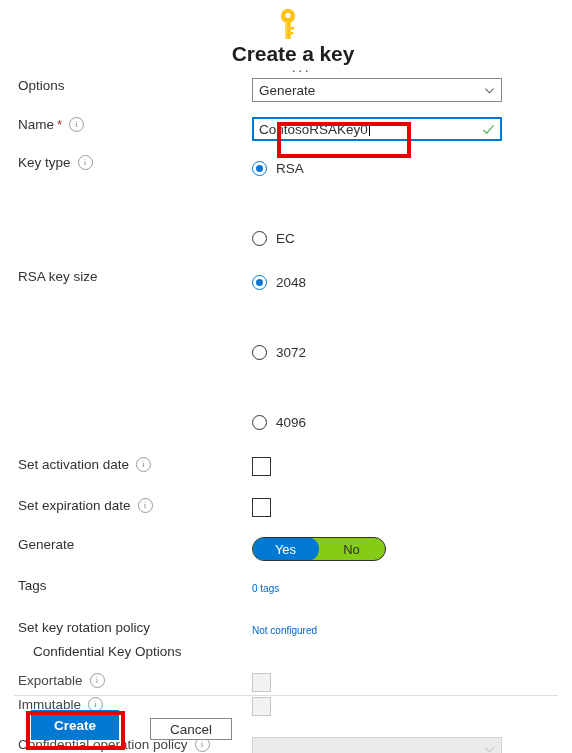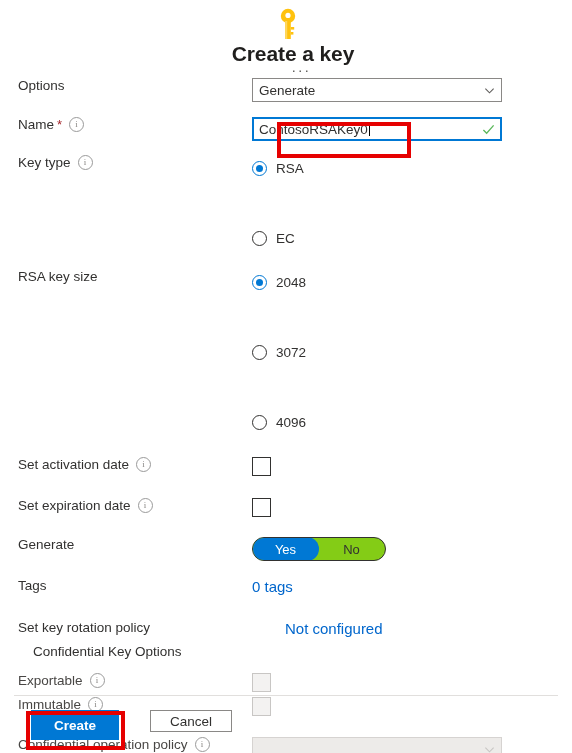--- a/index.html
+++ b/index.html
@@ -222,21 +222,21 @@
   .toggle-half.on {
     background: #0078d4;
     color: #ffffff;
     border-radius: 12px;
     margin: -1px;
     height: 24px;
   }
 
   
   .link {
-    font-size: 15px;
+    font-size: 10px;
     color: #0066cc;
     cursor: pointer;
   }
 
   
   .section-head {
     padding-left: 33px;
     font-size: 13.5px;
     color: #323130;
   }
@@ -248,21 +248,21 @@
     right: 14px;
     top: 695px;
     height: 1px;
     background: #e1dfdd;
   }
   .footer {
     position: absolute;
     left: 0;
     top: 710px;
     display: flex;
-    align-items: flex-start;
+    align-items: flex-end;
     padding-left: 31px;
   }
   .btn-create {
     width: 88px;
     height: 30px;
     background: #0078d4;
     color: #ffffff;
     border: none;
     font-size: 13.5px;
     font-family: "Liberation Sans", sans-serif;
@@ -415,21 +415,21 @@
 
   <div class="row" style="margin-top:17px;">
     <div class="label-cell">
       <span>Tags</span>
     </div>
     <div class="control-cell">
       <span class="link">0 tags</span>
     </div>
   </div>
 
-  <div class="row" style="margin-top:18px;gap:33px;">
+  <div class="row" style="margin-top:18px;">
     <div class="label-cell">
       <span>Set key rotation policy</span>
     </div>
     <div class="control-cell">
       <span class="link">Not configured</span>
     </div>
   </div>
 
   <div class="section-head" style="">Confidential Key Options</div>
 

